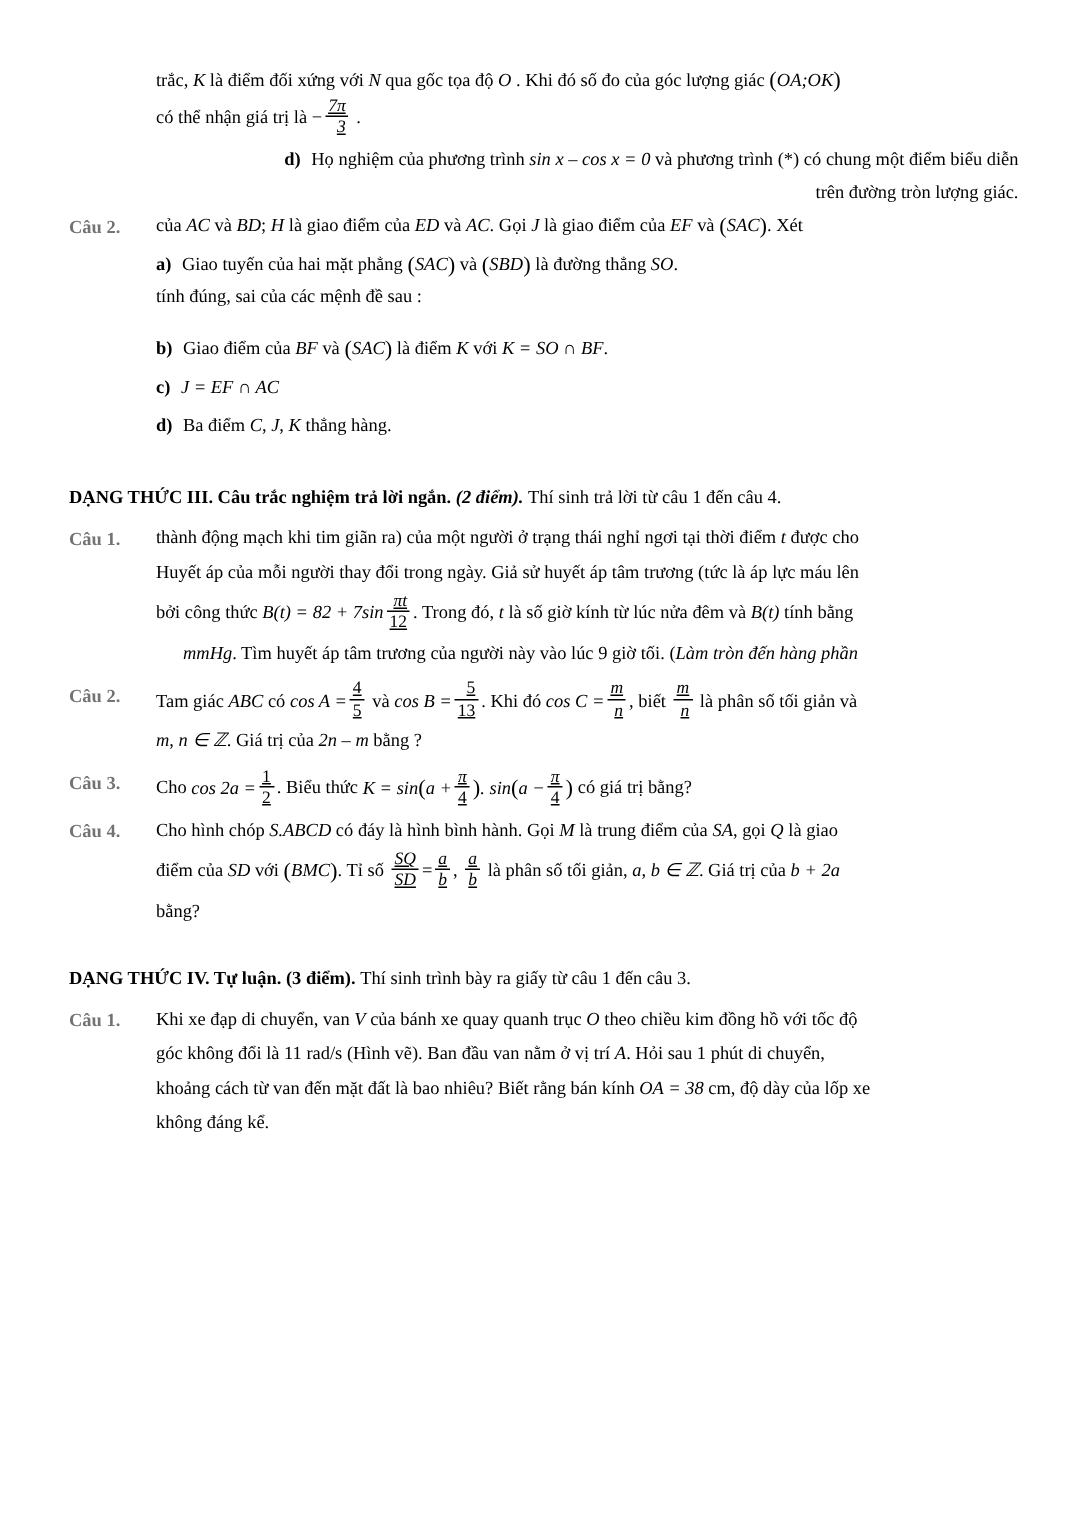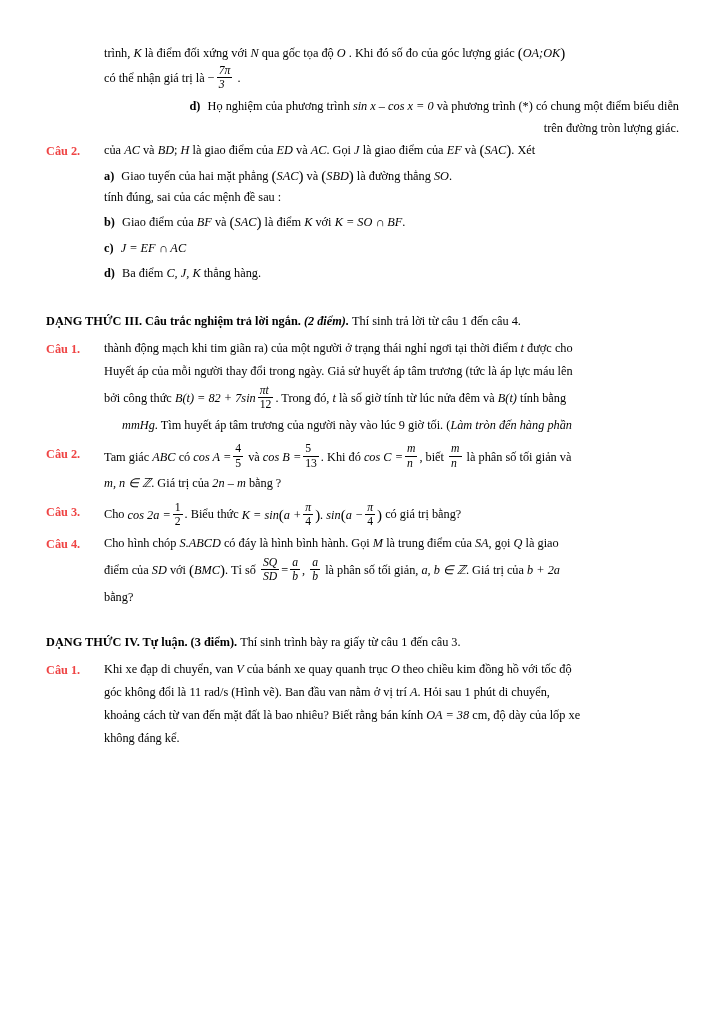--- a/index.html
+++ b/index.html
@@ -23,21 +23,21 @@
     box-sizing: border-box;
   }
 
   
   .block {
     display: flex;
     align-items: flex-start;
     margin-bottom: 2px;
   }
   .lbl {
-    color: #ef4444;
+    color: #737373;
     font-weight: bold;
     flex: 0 0 58px;
     white-space: nowrap;
     padding-top: 1px;
   }
   .body-col {
     flex: 1 1 auto;
     text-align: justify;
   }
   .indent-1 { margin-left: 58px; }
@@ -58,47 +58,48 @@
   .ital { font-style: italic; }
 
   
   .math {
     font-family: "Liberation Serif", serif;
     white-space: nowrap;
   }
   .frac {
     display: inline-block;
     vertical-align: middle;
-    text-align: left;
+    text-align: right;
     font-size: 0.95em;
     line-height: 1.12;
     margin: 0 2px;
     position: relative;
     top: -0.15em;
+    text-decoration: underline;
   }
   .frac .num { display: block; padding: 0 2px; }
   .frac .den { display: block; border-top: 1px solid #000; padding: 0 2px; }
   .paren-big {
     font-size: 1.22em;
     line-height: 0.9;
     vertical-align: -0.08em;
   }
 
   .q-row { margin-bottom: 5px; }
   .q-row .body-col { line-height: 1.62; }
   .tall { line-height: 2.25; }
 </style>
 </head>
 <body>
 
 <div class="page">
 
   <div class="indent-1">
     <div class="para">
-      <span>trình,</span>
+      <span>trắc,</span>
       <span class="mi">K</span>
       <span>là điểm đối xứng với</span>
       <span class="mi">N</span>
       <span>qua gốc tọa độ</span>
       <span class="mi">O</span>
       <span>. Khi đó số đo của góc lượng giác</span>
       <span class="math"><span class="paren-big">(</span><span class="mi">OA;OK</span><span class="paren-big">)</span></span>
     </div>
     <div class="para tall">
       <span>có thể nhận giá trị là</span>
@@ -145,21 +146,21 @@
         <span>Giao tuyến của hai mặt phẳng</span>
         <span class="math"><span class="paren-big">(</span><span class="mi">SAC</span><span class="paren-big">)</span></span>
         <span>và</span>
         <span class="math"><span class="paren-big">(</span><span class="mi">SBD</span><span class="paren-big">)</span></span>
         <span>là đường thẳng</span>
         <span class="mi">SO</span><span>.</span>
       </div>
       <div class="para">
         <span>tính đúng, sai của các mệnh đề sau :</span>
       </div>
-      <div class="para" style="margin-top:7px;">
+      <div class="para" style="margin-top:17px;">
         <span class="sub-lbl">b)</span>
         <span>Giao điểm của</span>
         <span class="mi">BF</span>
         <span>và</span>
         <span class="math"><span class="paren-big">(</span><span class="mi">SAC</span><span class="paren-big">)</span></span>
         <span>là điểm</span>
         <span class="mi">K</span>
         <span>với</span>
         <span class="math mi">K = SO ∩ BF</span><span>.</span>
       </div>
@@ -190,21 +191,21 @@
         <span class="mi">t</span>
         <span>được cho</span>
       </div>
       <div class="para">
         <span>Huyết áp của mỗi người thay đổi trong ngày. Giả sử huyết áp tâm trương (tức là áp lực máu lên</span>
       </div>
       <div class="para tall">
         <span>bởi công thức</span>
         <span class="math"><span class="mi">B(t) = 82 + 7sin</span><span class="frac"><span class="num mi">πt</span><span class="den">12</span></span></span><span>. Trong đó,</span>
         <span class="mi">t</span>
-        <span>là số giờ tính từ lúc nửa đêm và</span>
+        <span>là số giờ kính từ lúc nửa đêm và</span>
         <span class="math mi">B(t)</span>
         <span>tính bằng</span>
       </div>
       <div class="para" style="margin-left:18px;">
         <span class="mi">mmHg</span><span>. Tìm huyết áp tâm trương của người này vào lúc 9 giờ tối. (</span><span class="ital">Làm tròn đến hàng phần</span>
       </div>
     </div>
   </div>
 
   <div class="block q-row">

